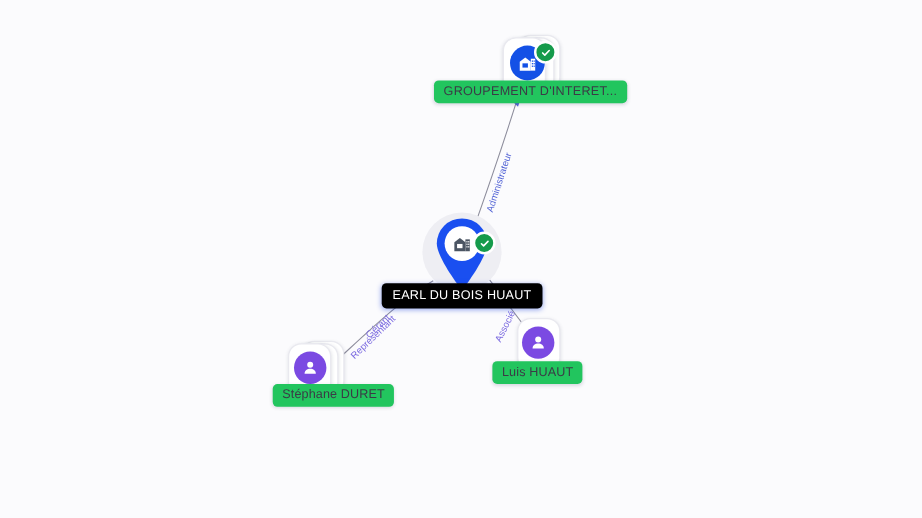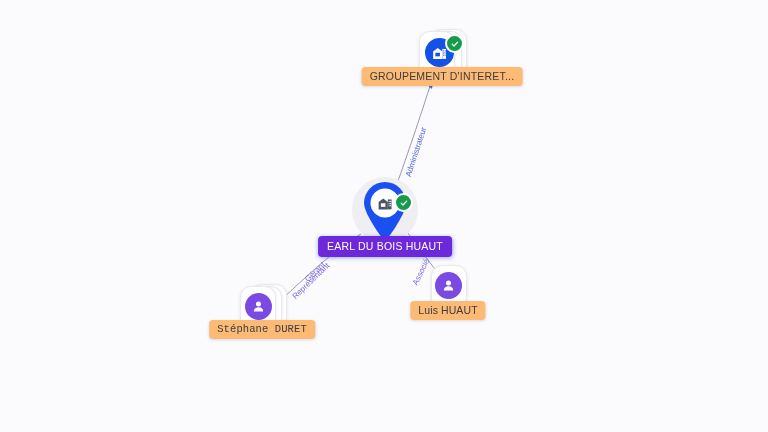--- a/index.html
+++ b/index.html
@@ -101,32 +101,32 @@
     position: absolute;
     transform: translate(-50%, -50%);
     width: 52px;
     height: 62px;
   }
 
   
   .node-label {
     position: absolute;
     transform: translate(-50%, 0);
-    background: #fdba74;
+    background: #22c55e;
     border-radius: 4px;
     padding: 3px 8px 4px 8px;
     font-size: 10.5px;
     color: #3b3b46;
     white-space: nowrap;
     box-shadow: 0 1px 3px rgba(40,45,80,0.16);
     letter-spacing: .1px;
     z-index: 8;
   }
   .node-label.primary {
-    background: #6d28d9;
+    background: #000000;
     color: #ffffff;
     border-radius: 4px;
     font-size: 10.5px;
     padding: 4px 9px 5px 9px;
     box-shadow: 0 1px 4px rgba(20,60,220,0.42);
     z-index: 12;
   }
   .node-label.caps {
     letter-spacing: .2px;
   }
@@ -234,21 +234,21 @@
       <div class="card person-card" style="left:7px; top:4px;"></div>
       <div class="card person-card" style="left:1px; top:4px;"></div>
       <div class="avatar-circle" style="left:6px; top:11px; width:27px; height:27px;">
         <svg width="15" height="15" viewBox="0 0 24 24" aria-hidden="true">
           <circle cx="12" cy="8" r="4" fill="#ffffff"></circle>
           <path d="M4.5 20 C 4.5 15.3, 8 13.2, 12 13.2 C 16 13.2, 19.5 15.3, 19.5 20 Z" fill="#ffffff"></path>
         </svg>
       </div>
     </div>
   </div>
-  <div class="node-label" style="left:262px; top:320px;font-family:Liberation Mono, monospace;">Stéphane DURET</div>
+  <div class="node-label" style="left:278px; top:320px;">Stéphane DURET</div>
 
   <div class="node" style="left:448px; top:287px;">
     <div class="node-stack" style="width:34px; height:44px; left:0; top:0;">
       <div class="card person-card" style="left:0; top:0;"></div>
       <div class="avatar-circle" style="left:4px; top:7px; width:27px; height:27px;">
         <svg width="15" height="15" viewBox="0 0 24 24" aria-hidden="true">
           <circle cx="12" cy="8" r="4" fill="#ffffff"></circle>
           <path d="M4.5 20 C 4.5 15.3, 8 13.2, 12 13.2 C 16 13.2, 19.5 15.3, 19.5 20 Z" fill="#ffffff"></path>
         </svg>
       </div>

